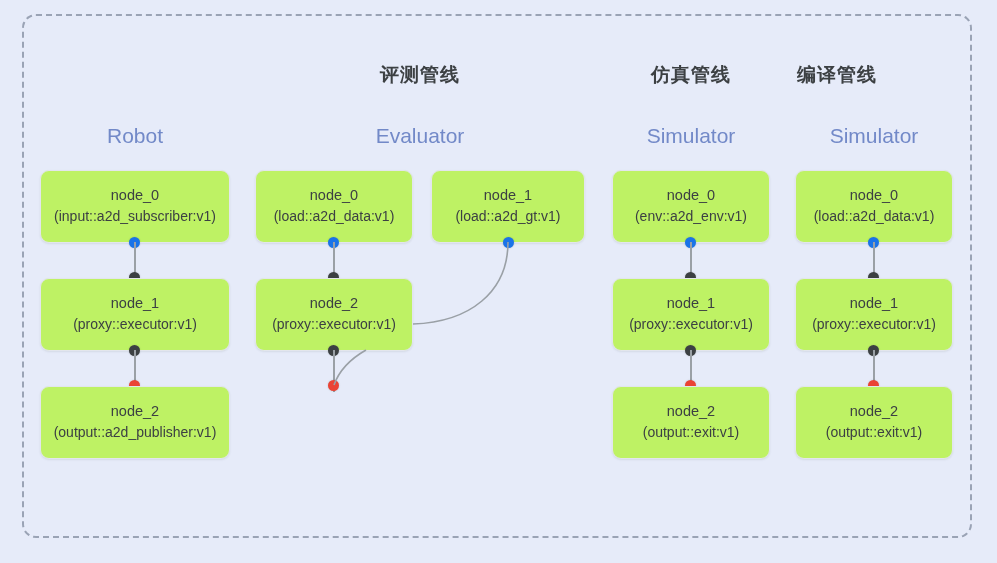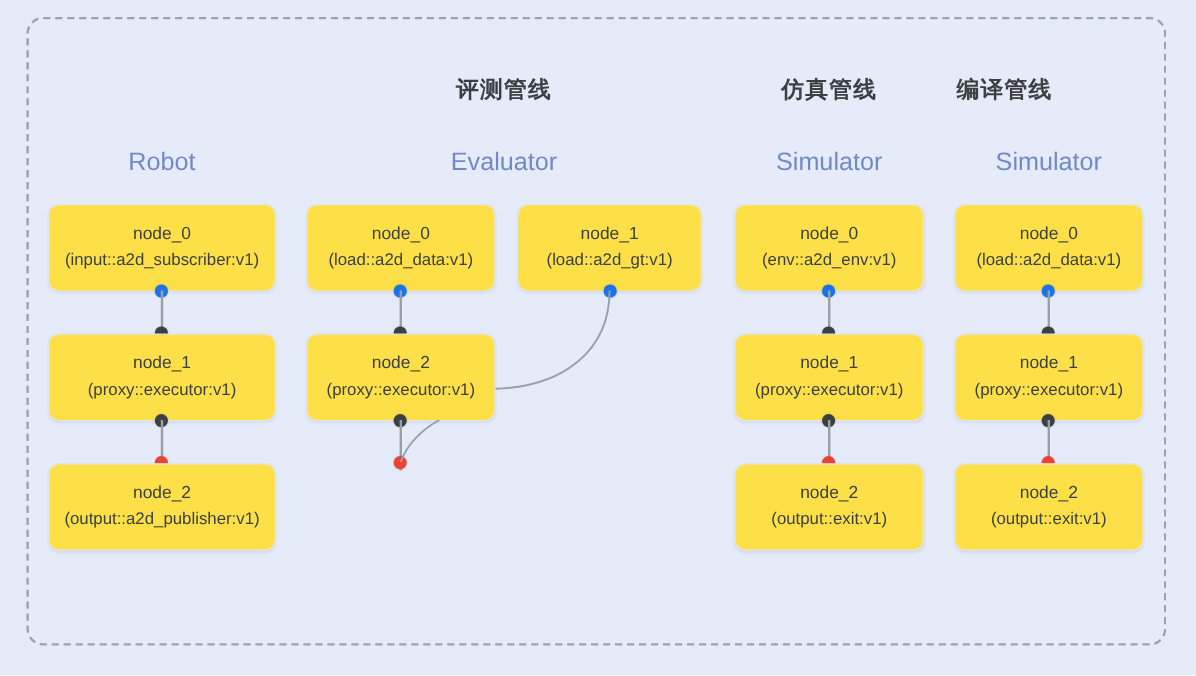--- a/index.html
+++ b/index.html
@@ -39,21 +39,21 @@
     position: absolute;
     text-align: center;
     font-size: 21px;
     font-weight: normal;
     color: #7289c8;
     white-space: nowrap;
   }
   .node-box {
     position: absolute;
     box-sizing: border-box;
-    background: #fde047;
+    background: #bef264;
     border: 1px solid #e3e6ec;
     border-radius: 9px;
     box-shadow: 0 1px 2px rgba(60,64,67,0.10);
     display: flex;
     flex-direction: column;
     align-items: center;
     justify-content: center;
     gap: 5px;
     text-align: center;
   }

